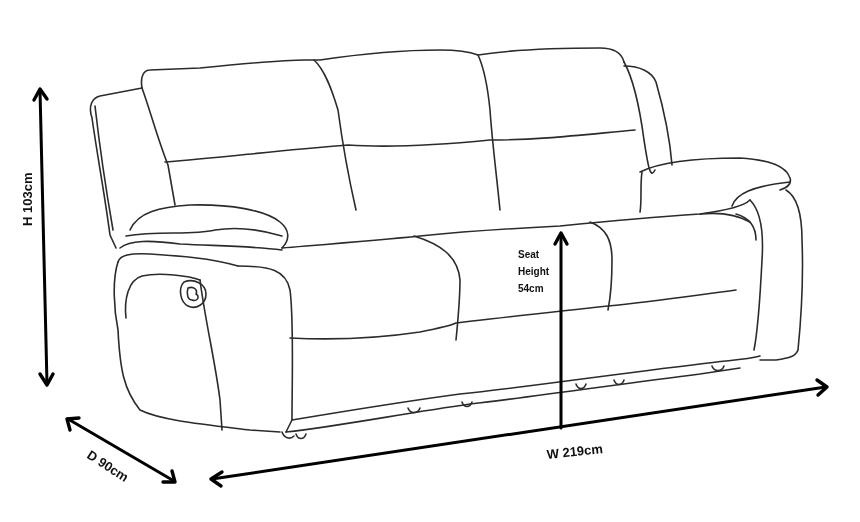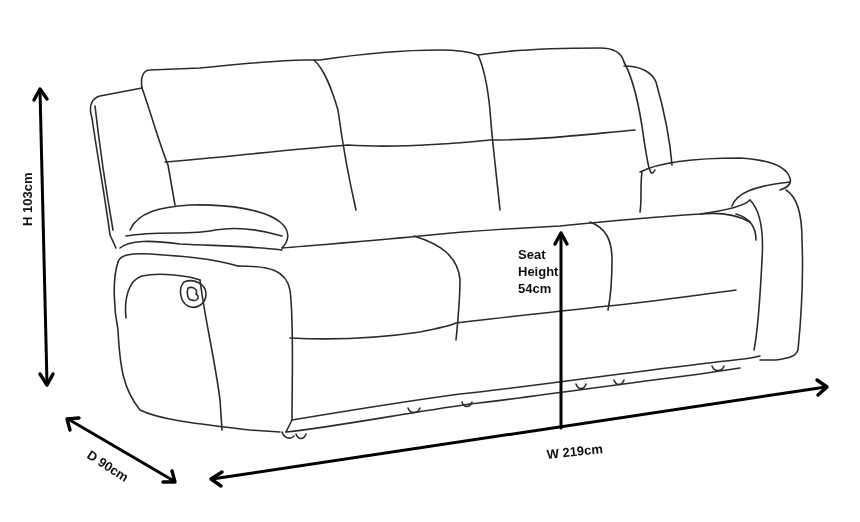--- a/index.html
+++ b/index.html
@@ -60,21 +60,21 @@
       transform: rotate(33deg);
       transform-origin: 0 0;
     }
     .label-width {
       left: 546px; top: 448px;
       transform: rotate(-6deg);
       transform-origin: 0 0;
     }
     .label-seat {
       left: 518px; top: 246px;
-      font-size: 13px;
+      font-size: 10px;
       line-height: 17px;
       white-space: normal;
       width: 60px;
     }
     .label-seat span { display: block; }
   </style>
 </head>
 <body>
 
 <div class="stage">

